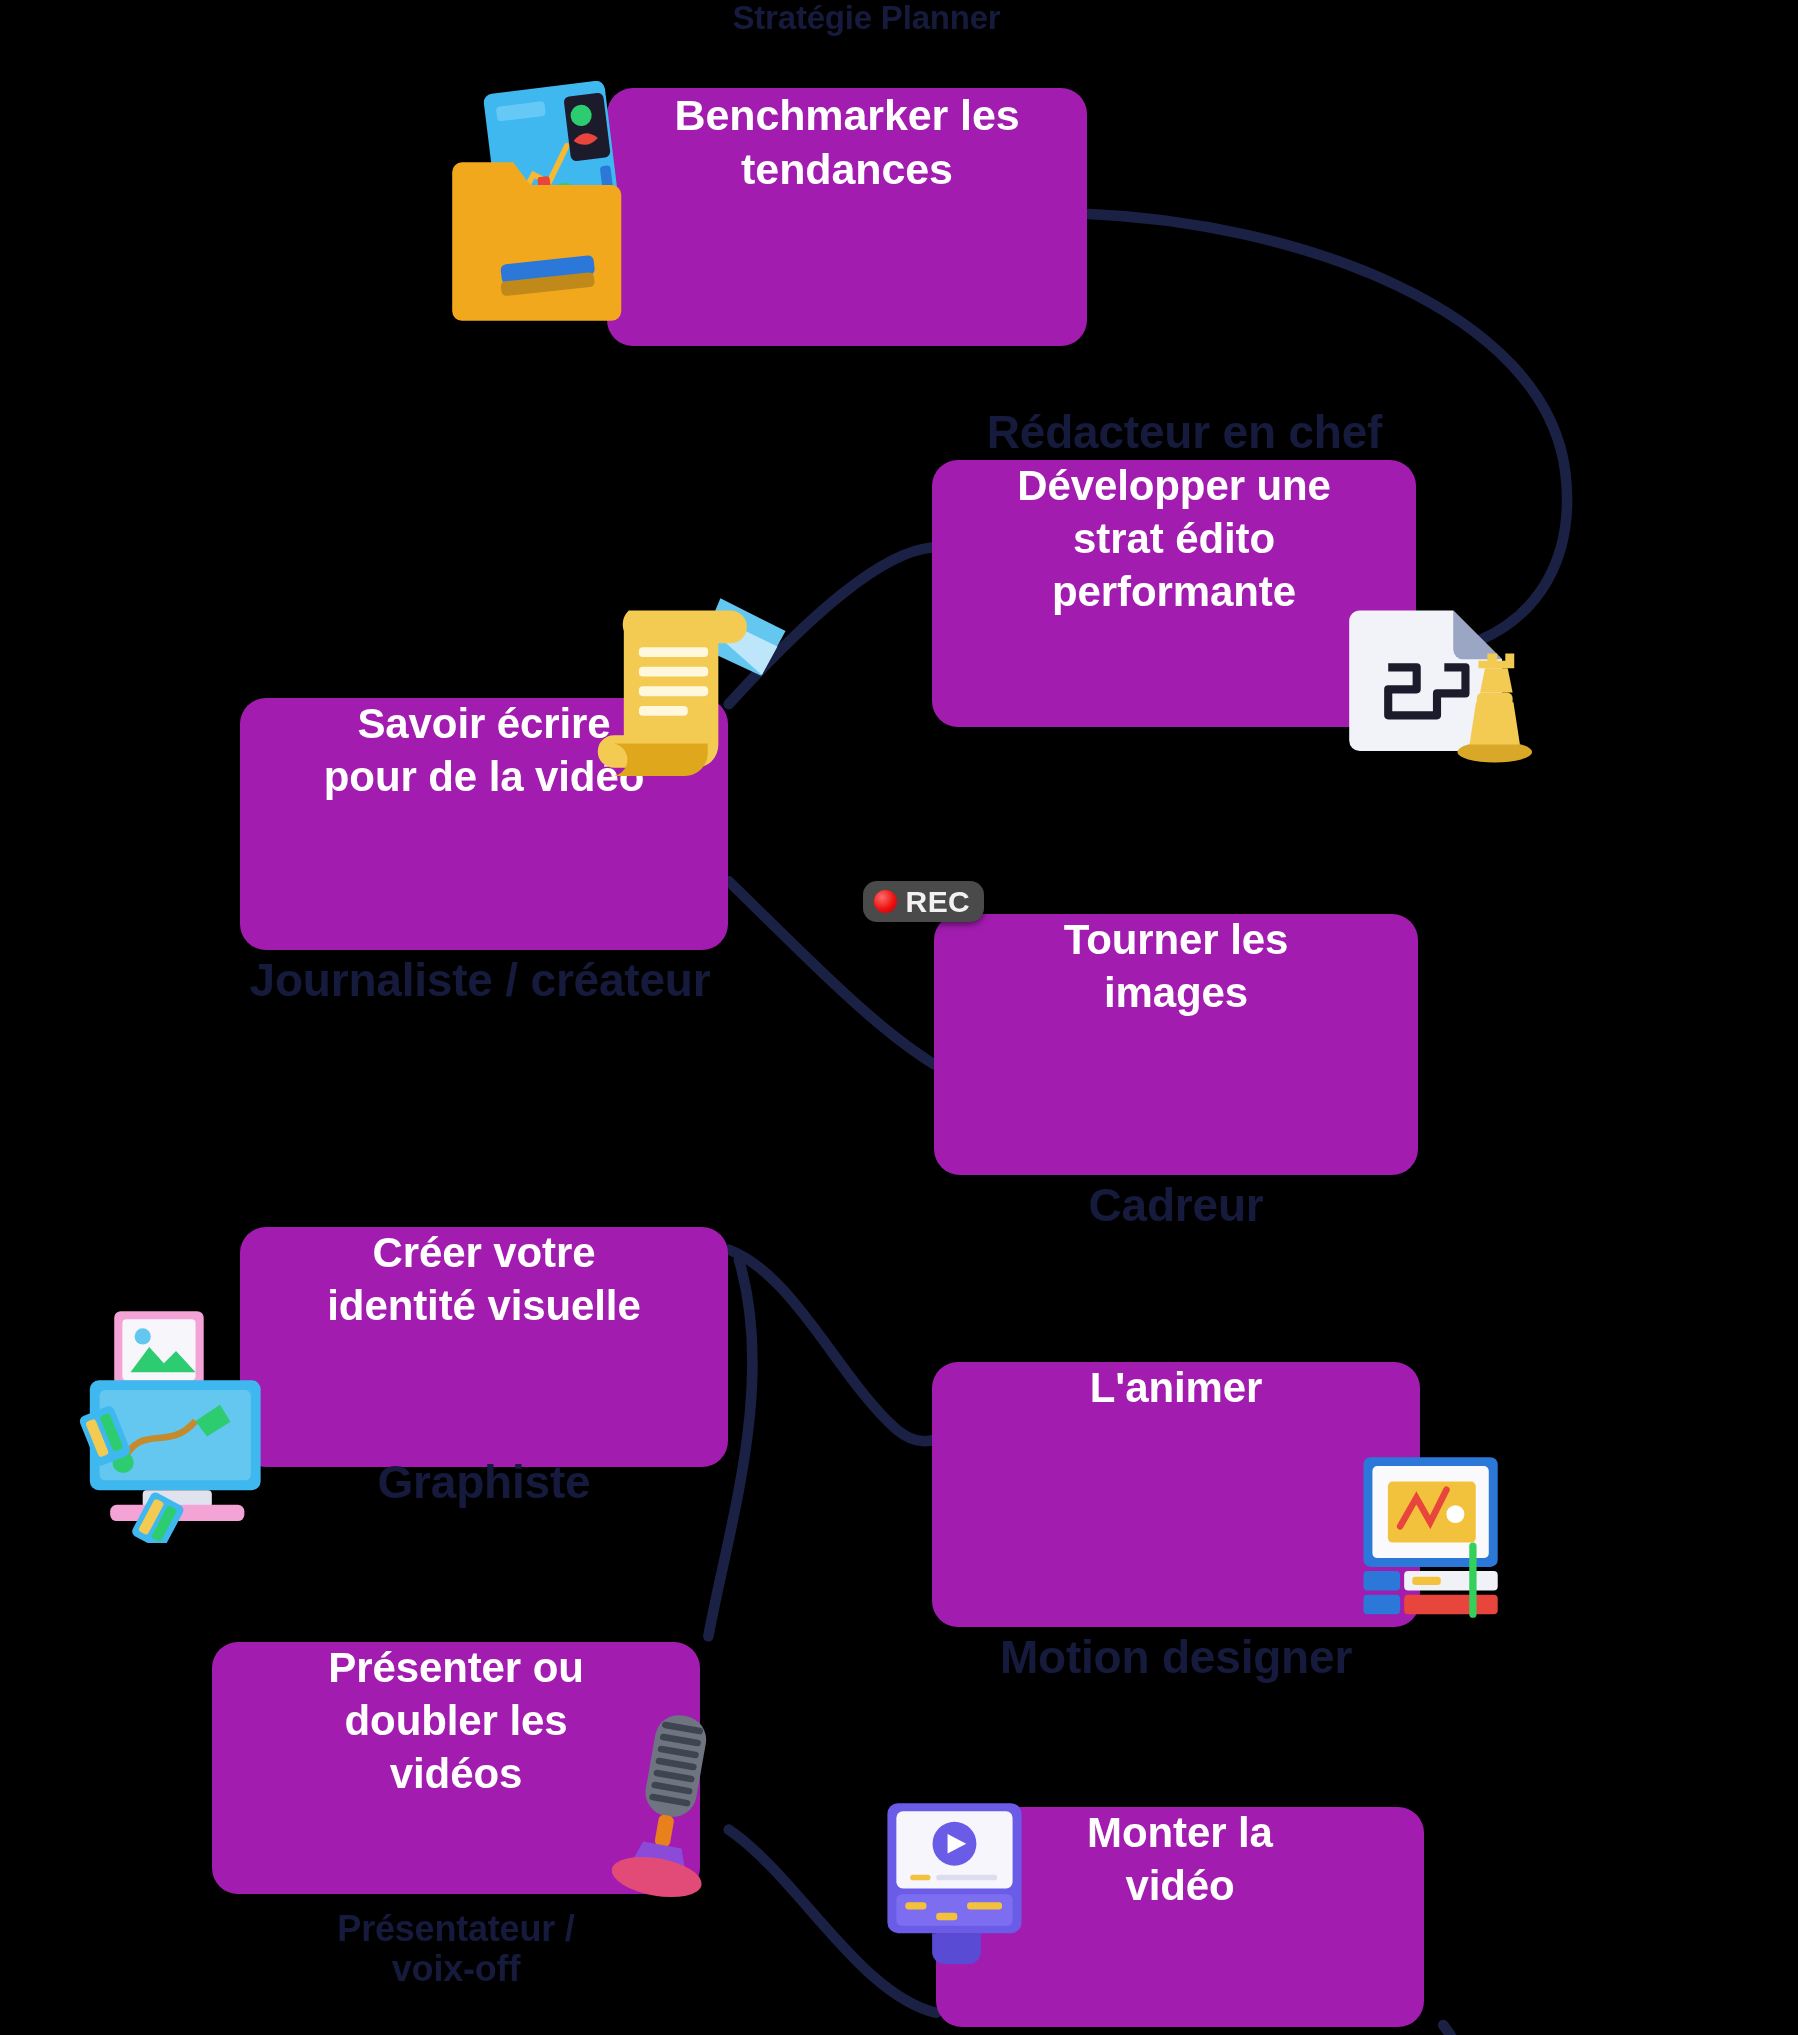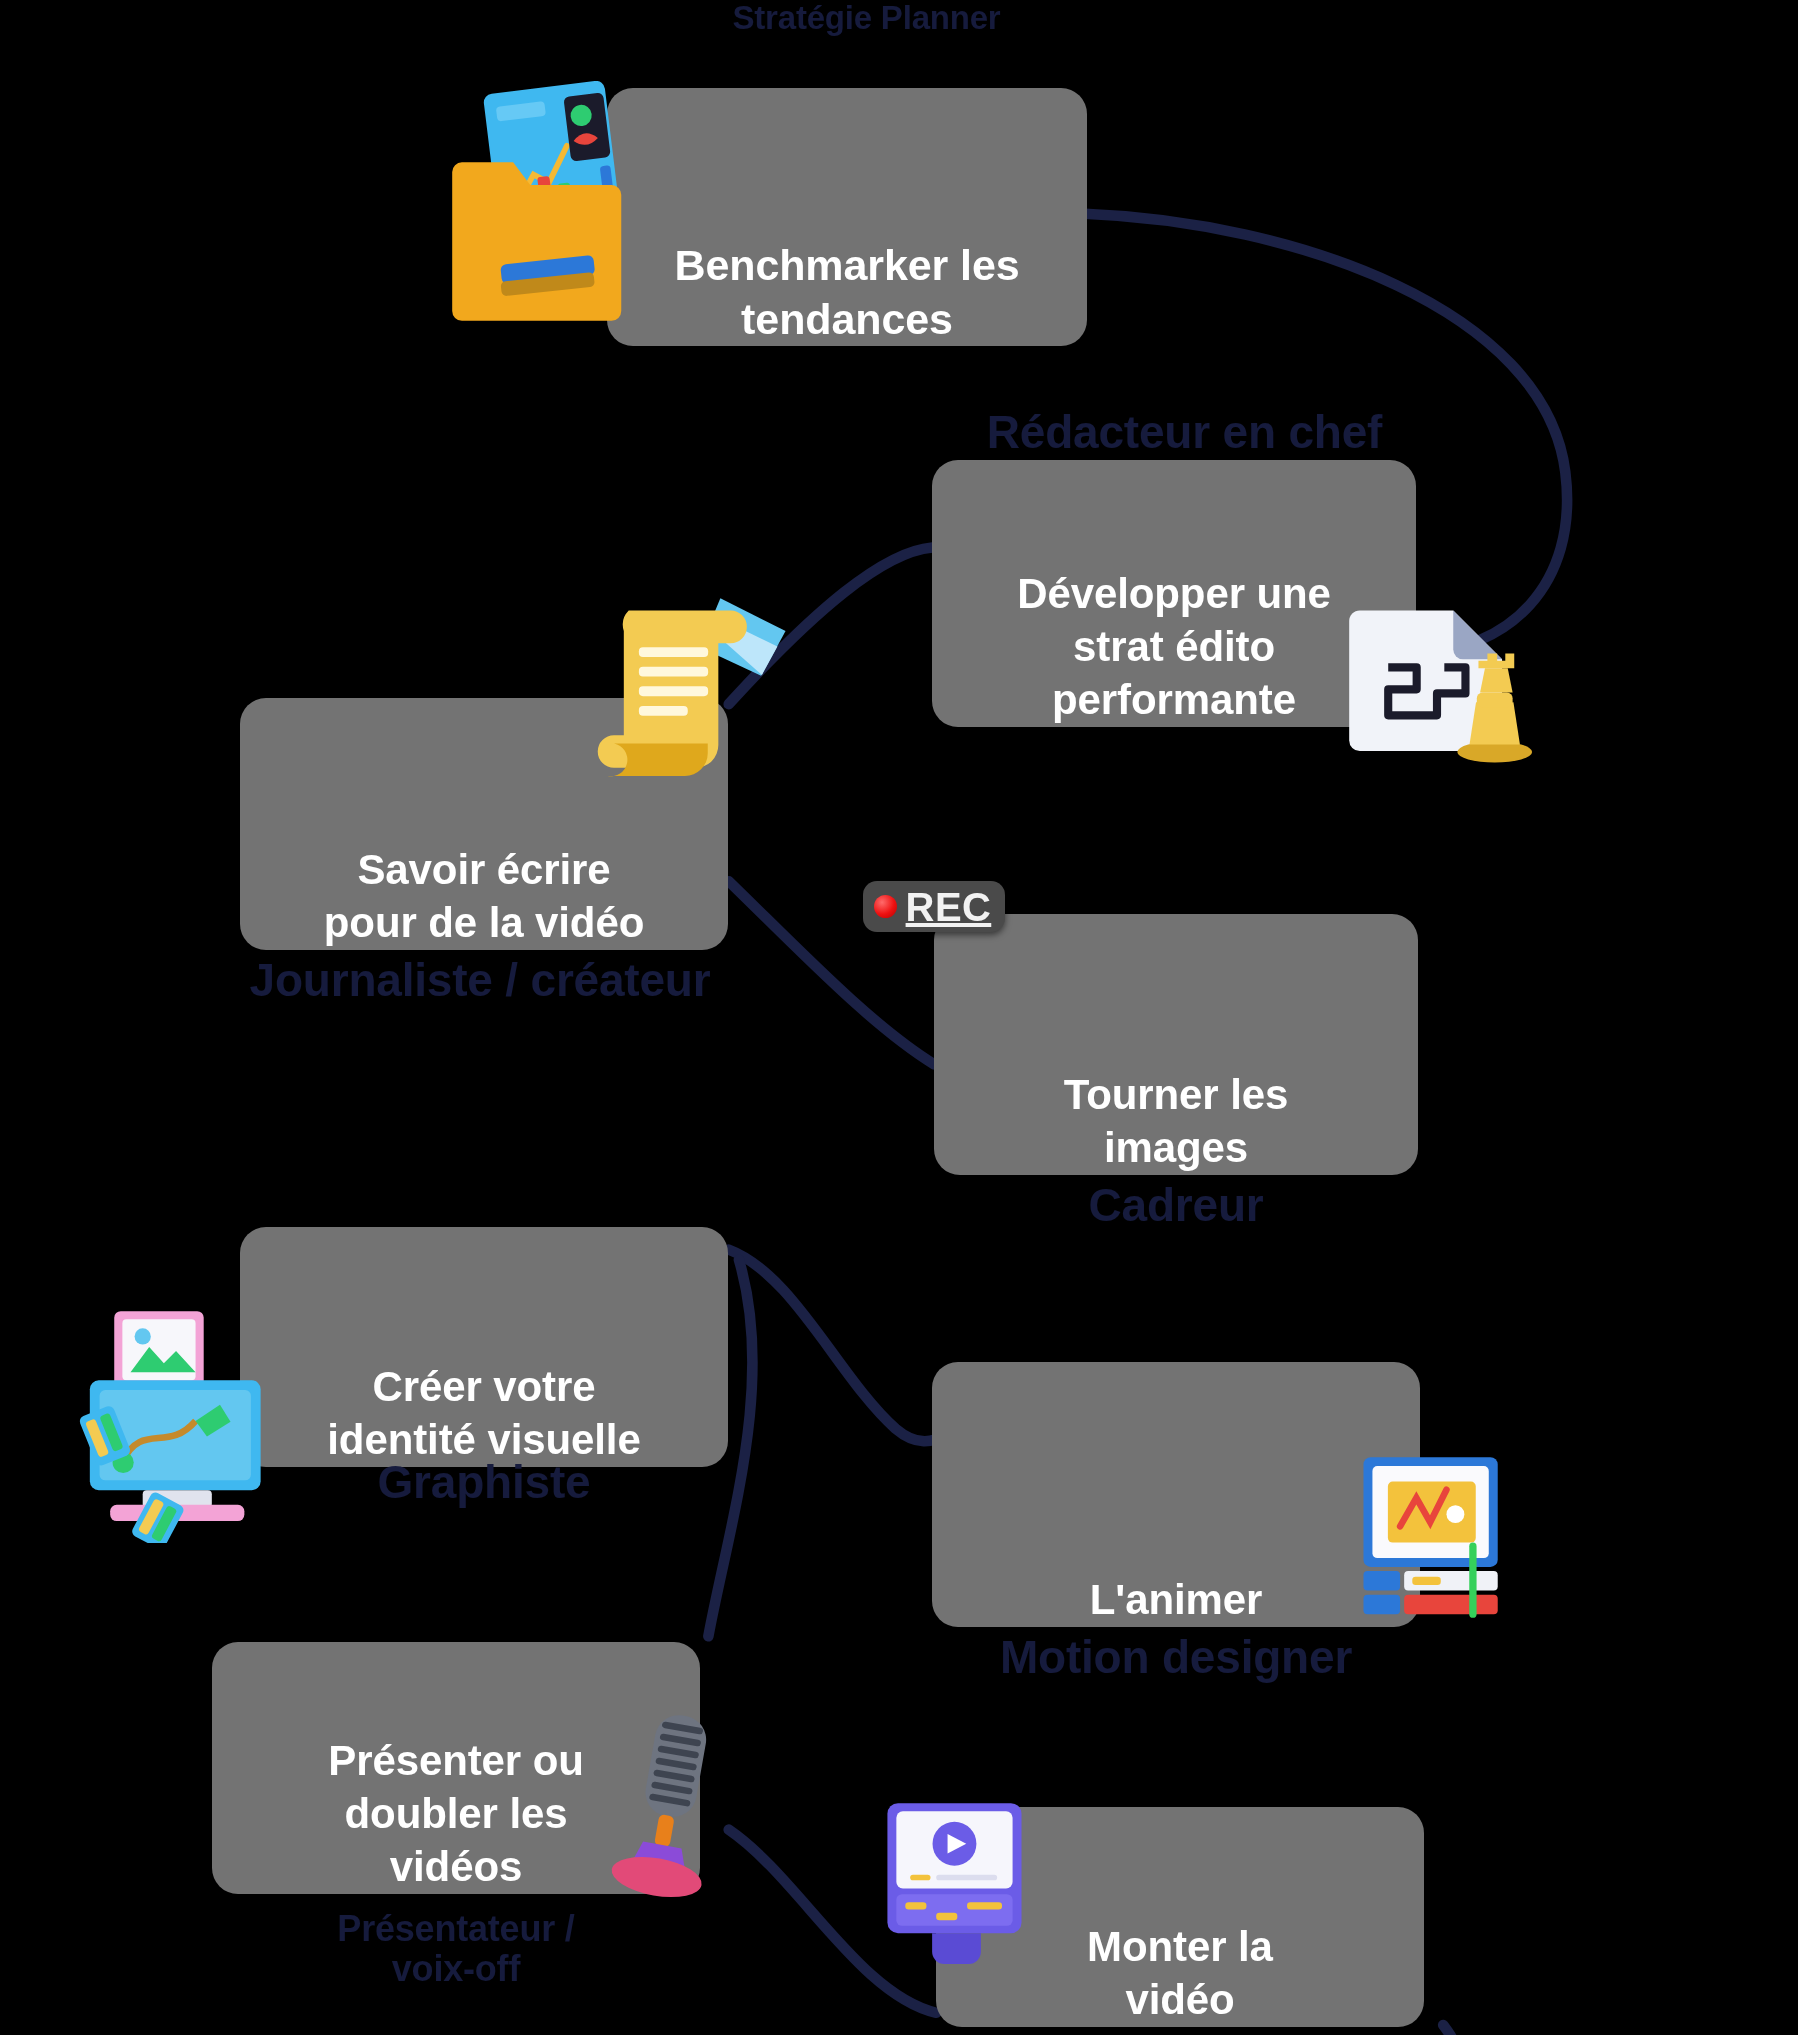--- a/index.html
+++ b/index.html
@@ -25,24 +25,24 @@
     color:#161B3D;
     font-weight:700;
     letter-spacing:-0.2px;
     line-height:1.12;
     white-space:pre-line;
   }
   
   .card{
     position:absolute;
     z-index:2;
-    background:#737373;
+    background:#a21caf;
     border-radius:26px;
     display:flex;
-    align-items:flex-end;
+    align-items:flex-start;
     justify-content:center;
     box-sizing:border-box;
   }
   .card-text{
     color:#FFFFFF;
     font-weight:700;
     text-align:center;
     line-height:1.26;
     letter-spacing:-0.1px;
     padding:0 16.3px;
@@ -68,24 +68,23 @@
     box-shadow:0 2.4px 6.5px rgba(0,0,0,.5);
   }
   .rec-dot{
     width:23px;height:23px;border-radius:50%;
     background:radial-gradient(circle at 35% 32%, #ff6b6b 0%, #ee1111 55%, #b30000 100%);
     flex:0 0 auto;
   }
   .rec-text{
     color:#F2F2F2;
     font-weight:700;
-    font-size:40px;
+    font-size:30px;
     letter-spacing:0.4px;
     line-height:1;
-    text-decoration:underline;
   }
 </style>
 </head>
 <body>
 
 <div id="stage">
 
   <svg id="connectors" viewBox="0 0 4419 6250" preserveAspectRatio="none">
     <g fill="none" stroke="#1B2145" stroke-width="26" stroke-linecap="round">
 

